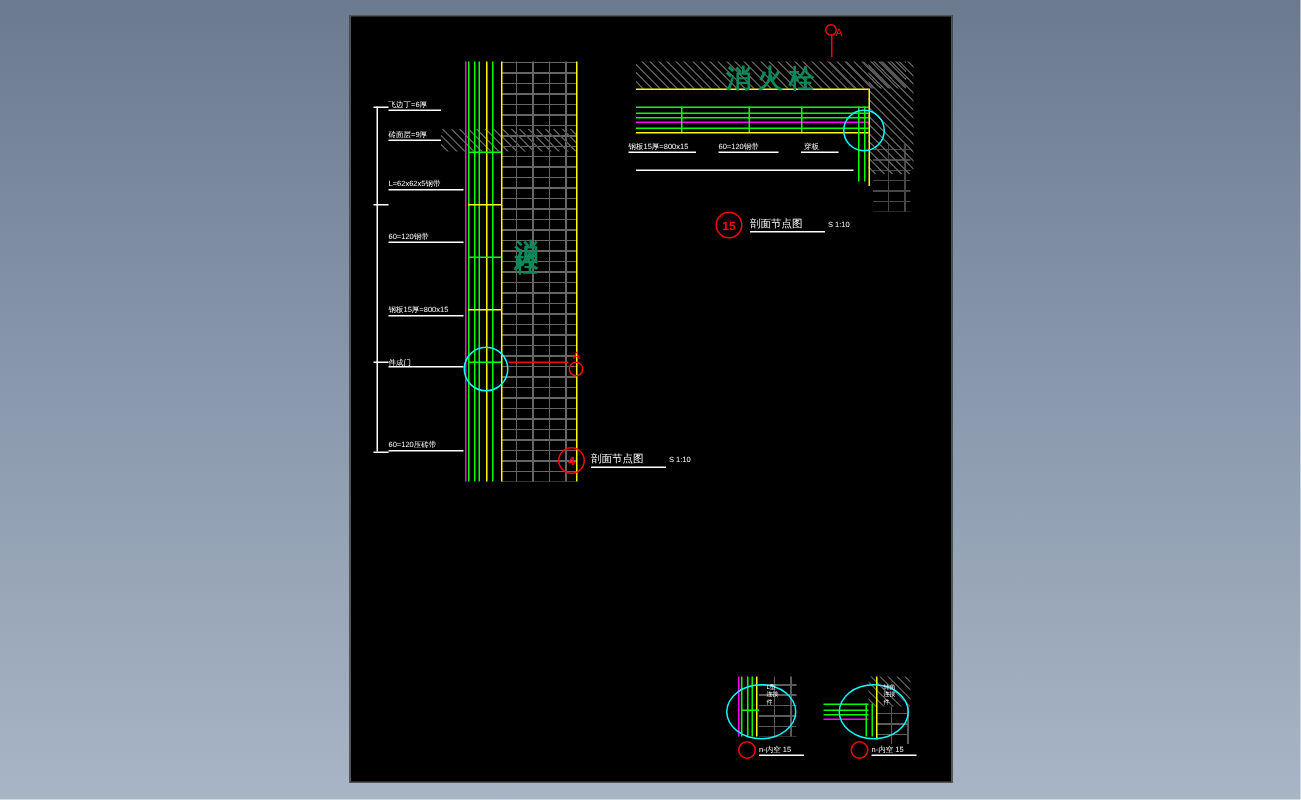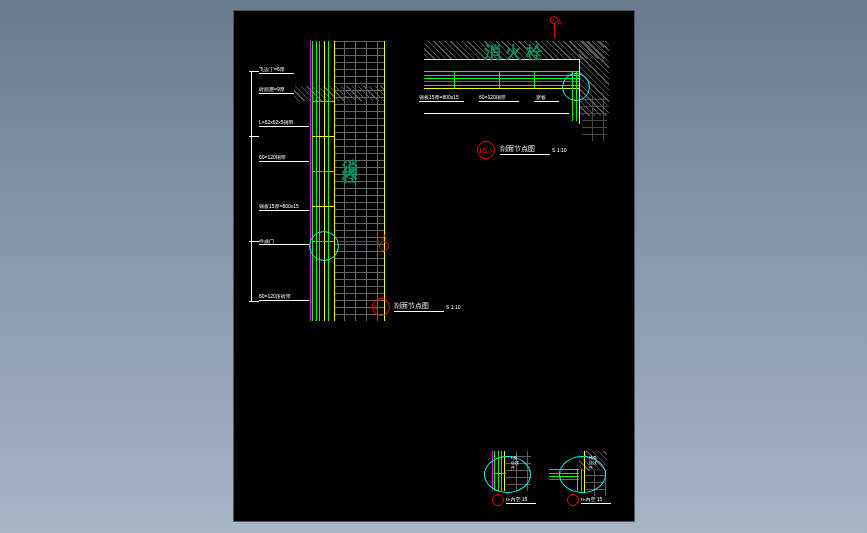--- a/index.html
+++ b/index.html
@@ -80,23 +80,24 @@
     border-radius: 50%;
   }
   .section-marker {
     position: absolute;
     width: 16px;
     height: 16px;
     border: 1.5px solid #f00;
     border-radius: 50%;
     display: flex;
     align-items: center;
-    justify-content: flex-start;
+    justify-content: center;
     color: #f00;
     font-size: 8px;
+    font-weight: bold;
   }
   .title-text {
     position: absolute;
     color: #fff;
     font-size: 7px;
   }
   .title-scale {
     position: absolute;
     color: #fff;
     font-size: 5px;

